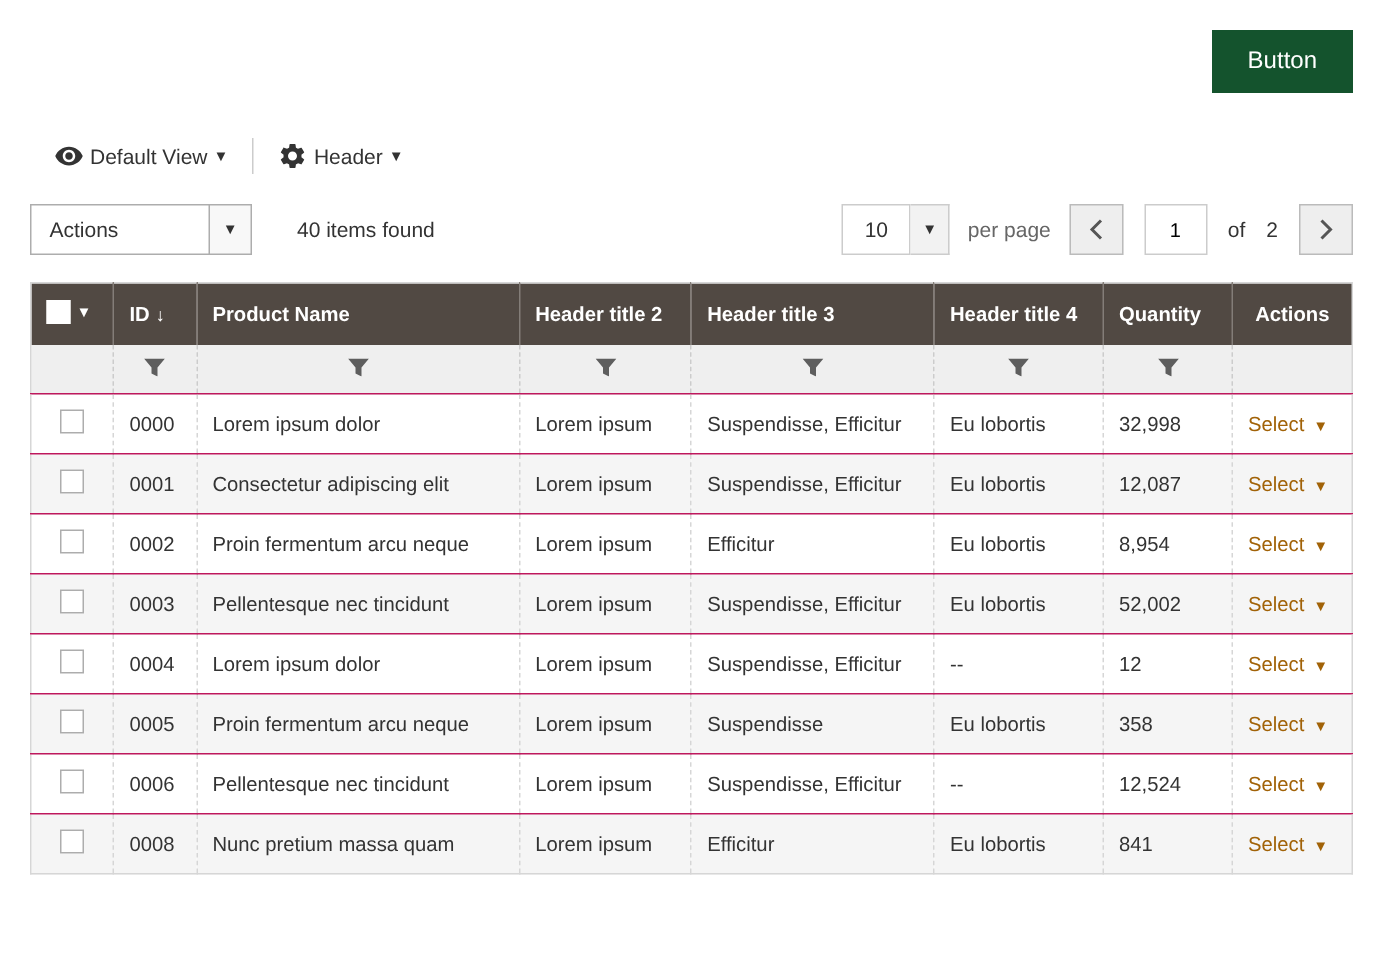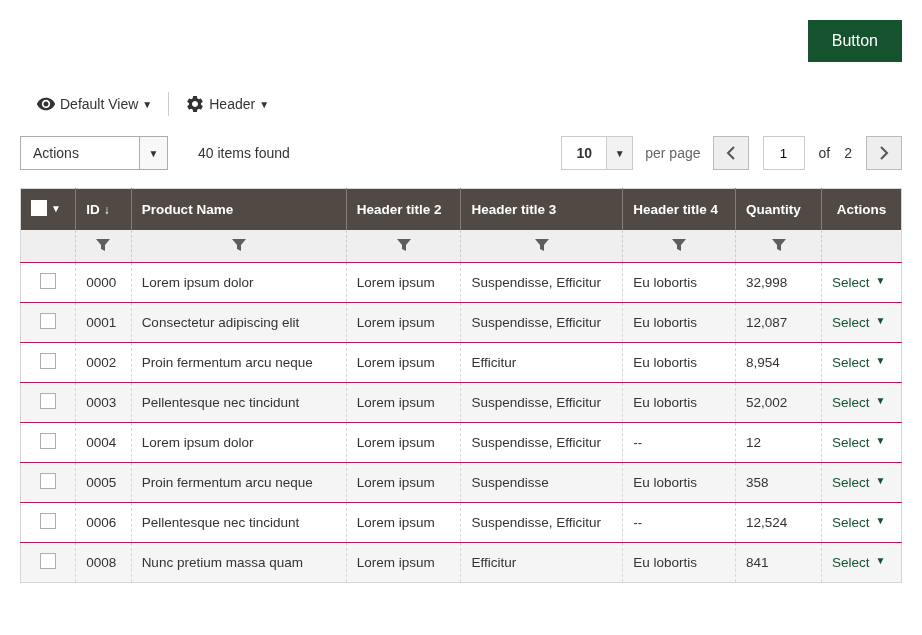--- a/index.html
+++ b/index.html
@@ -19,21 +19,21 @@
 .view-item .dropdown-caret { color: #333; }
 .divider { width: 1px; height: 24px; background: #ccc; }
 
 .controls-row { display: flex; align-items: center; justify-content: space-between; margin-bottom: 18px; }
 .controls-left { display: flex; align-items: center; gap: 30px; }
 .actions-select { display: flex; }
 .actions-select .label { border: 1px solid #adadad; padding: 0 12px; height: 34px; display: flex; align-items: center; width: 120px; cursor: pointer; }
 .actions-select .caret { border: 1px solid #adadad; border-left: none; width: 28px; height: 34px; display: flex; align-items: center; justify-content: center; background: #f8f8f8; cursor: pointer; }
 
 .controls-right { display: flex; align-items: center; gap: 12px; }
-.per-page { display: flex; font-weight: bold; }
+.per-page { display: flex; }
 .per-page .val { border: 1px solid #ccc; width: 46px; height: 34px; display: flex; align-items: center; justify-content: center; }
 .per-page .caret { border: 1px solid #ccc; border-left: none; width: 26px; height: 34px; display: flex; align-items: center; justify-content: center; background: #f2f2f2; cursor: pointer; }
 .per-page-label { color: #666; }
 
 .pager { display: flex; align-items: center; gap: 14px; }
 .pager-btn { border: 1px solid #bbb; background: #eee; width: 36px; height: 34px; display: flex; align-items: center; justify-content: center; cursor: pointer; color: #555; }
 .pager-input { border: 1px solid #ccc; width: 42px; height: 34px; text-align: center; }
 .pager-text { color: #333; }
 
 table { width: 100%; border-collapse: collapse; border: 1px solid #d6d6d6; }
@@ -59,21 +59,21 @@
 tbody td.check-cell { text-align: center; }
 tbody td.actions-cell { color: #007bdb; cursor: pointer; white-space: nowrap; }
 
 .checkbox { width: 16px; height: 16px; border: 1px solid #adadad; display: inline-block; cursor: pointer; background: #fff; }
 .checkbox-header { display: inline-flex; align-items: center; }
 .checkbox-header .checkbox { border-color: #fff; background: #fff; }
 .checkbox-header .caret { color: #fff; margin-left: 4px; font-size: 10px; cursor: pointer; }
 
 .sort-arrow { margin-left: 4px; font-size: 12px; }
 .dropdown-caret { font-size: 10px; }
-.select-link { display: inline-flex; align-items: flex-start; gap: 6px; color: #14532d; }
+.select-link { display: inline-flex; align-items: flex-end; gap: 6px; color: #a16207; }
 
 .icon-svg { display: inline-block; }
 .filter-icon { fill: #5e5e5e; }
 </style>
 </head>
 <body>
 <div class="container">
 
 <div class="top-row">
   <button class="btn-primary">Button</button>

